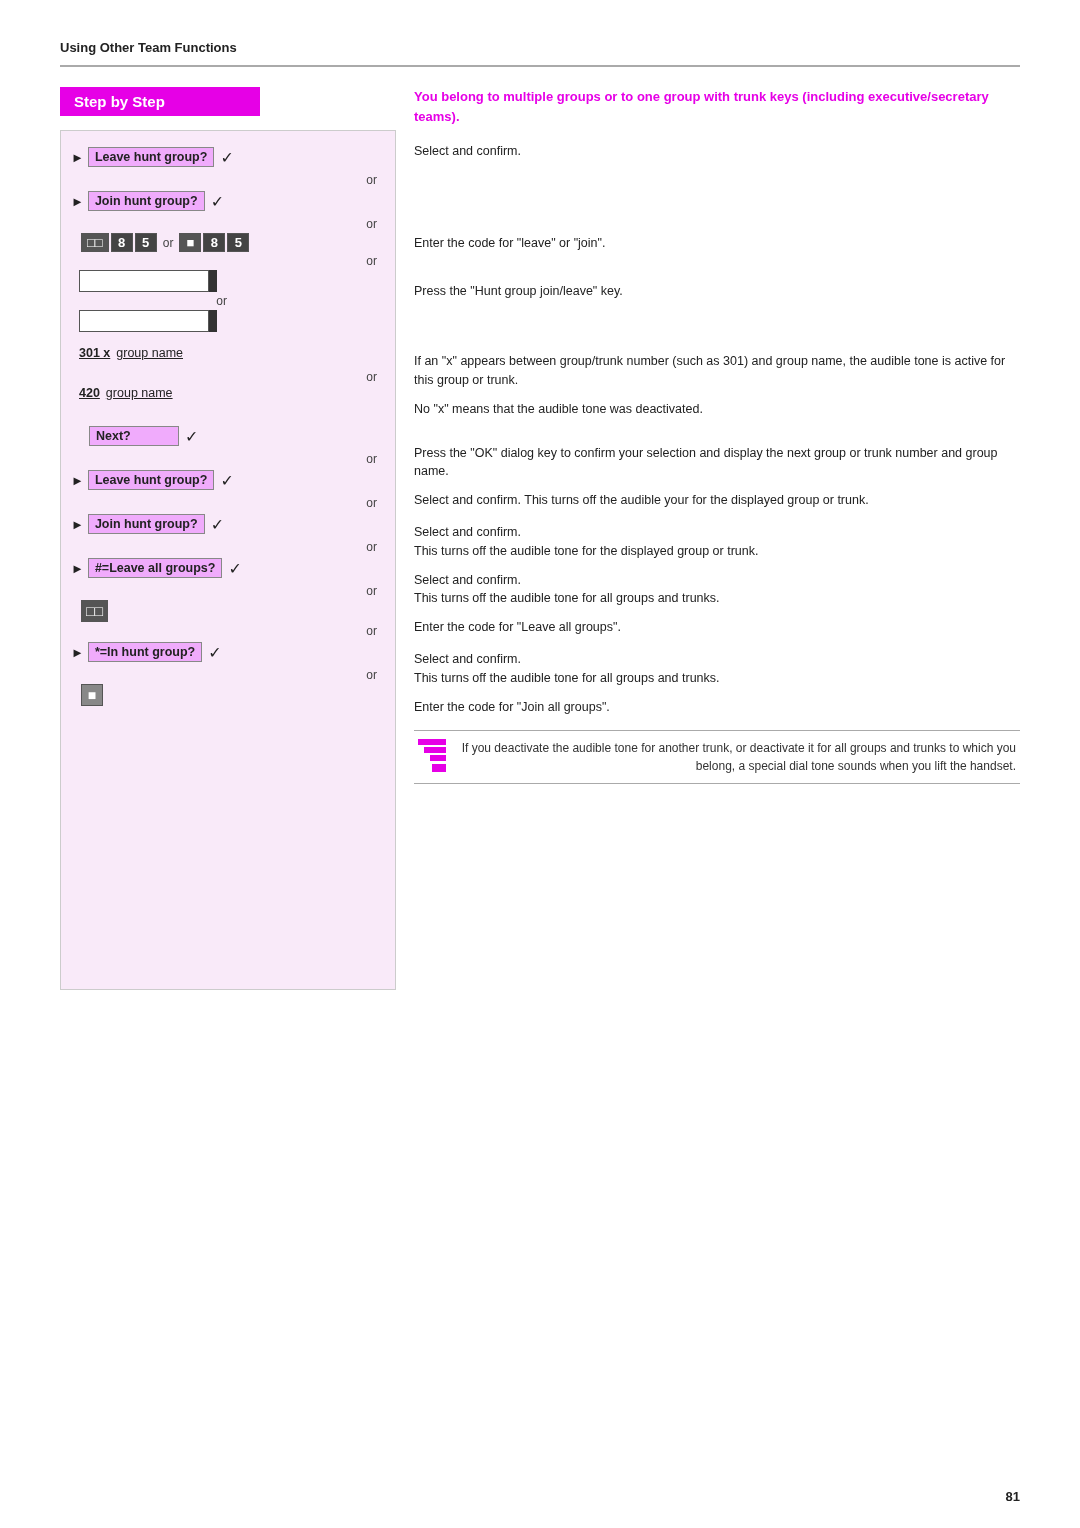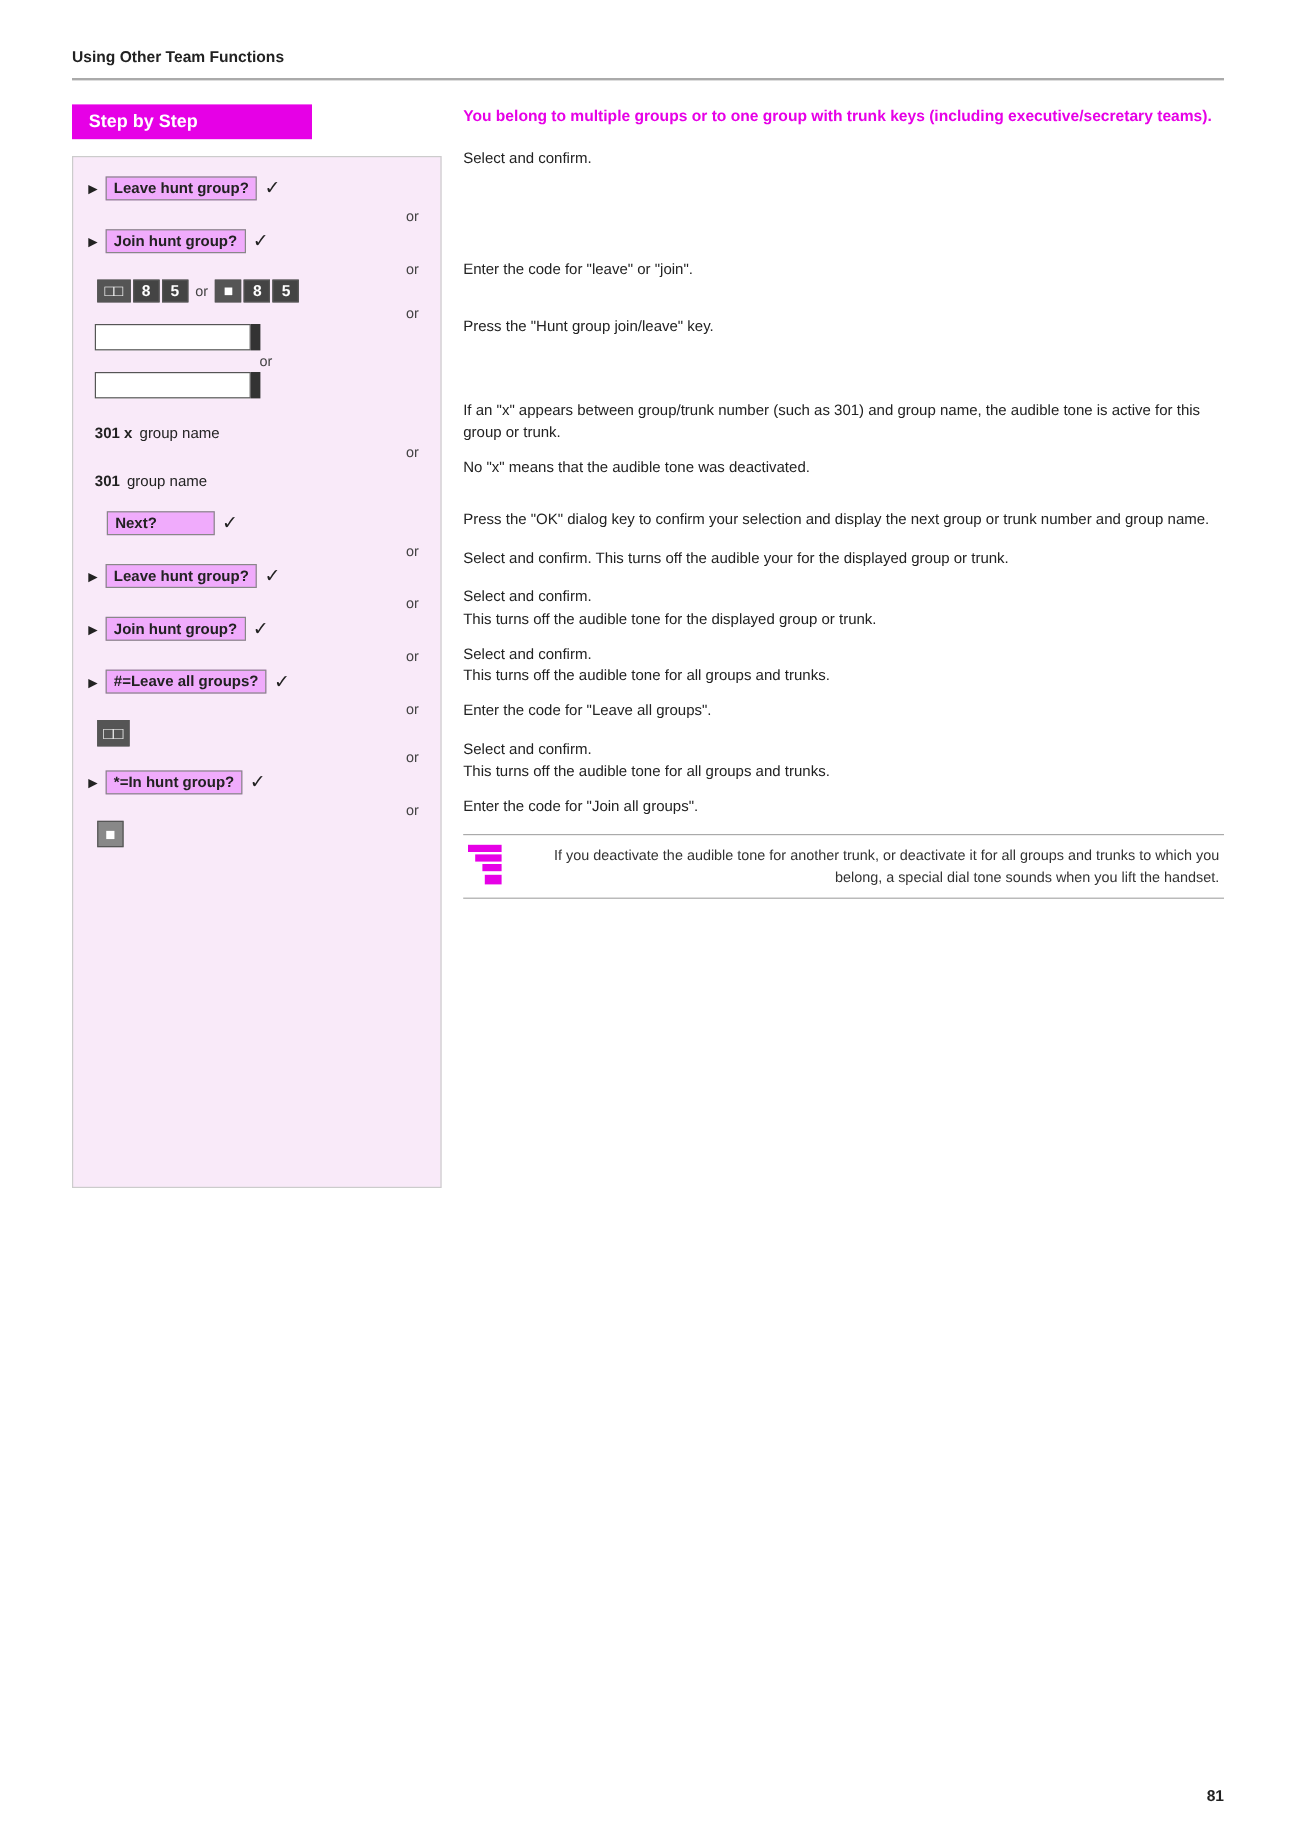--- a/index.html
+++ b/index.html
@@ -23,21 +23,21 @@
     }
 
     .main-content {
       display: flex;
       margin: 20px 60px 0 60px;
       gap: 0;
     }
 
     
     .left-col {
-      width: 308px;
+      width: 336px;
       flex-shrink: 0;
     }
 
     .step-by-step-header {
       background: #e600e6;
       color: #fff;
       font-weight: bold;
       font-size: 15px;
       padding: 6px 14px;
       margin-bottom: 14px;
@@ -135,25 +135,26 @@
     .display-cursor {
       background: #333;
       width: 8px;
       height: 22px;
       display: inline-block;
       vertical-align: top;
     }
 
     .group-info-row {
       display: flex;
-      align-items: flex-end;
+      align-items: flex-start;
       margin-bottom: 2px;
       padding-left: 8px;
       gap: 6px;
       min-height: 22px;
+      text-decoration: underline;
     }
 
     .group-num {
       font-size: 12.5px;
       font-weight: bold;
     }
 
     .group-name-label {
       font-size: 12.5px;
     }
@@ -306,21 +307,21 @@
 
       <div class="step-separator"></div>
 
       <div class="group-info-row">
         <span class="group-num">301 x</span>
         <span class="group-name-label">group name</span>
       </div>
       <div class="step-or">or</div>
 
       <div class="group-info-row">
-        <span class="group-num">301</span>
+        <span class="group-num">420</span>
         <span class="group-name-label">group name</span>
       </div>
 
       <div class="step-separator" style="height:14px;"></div>
 
       <div class="step-row">
         <span style="width:18px;"></span>
         <span class="step-label">Next?</span>
         <span class="step-check">✓</span>
       </div>

